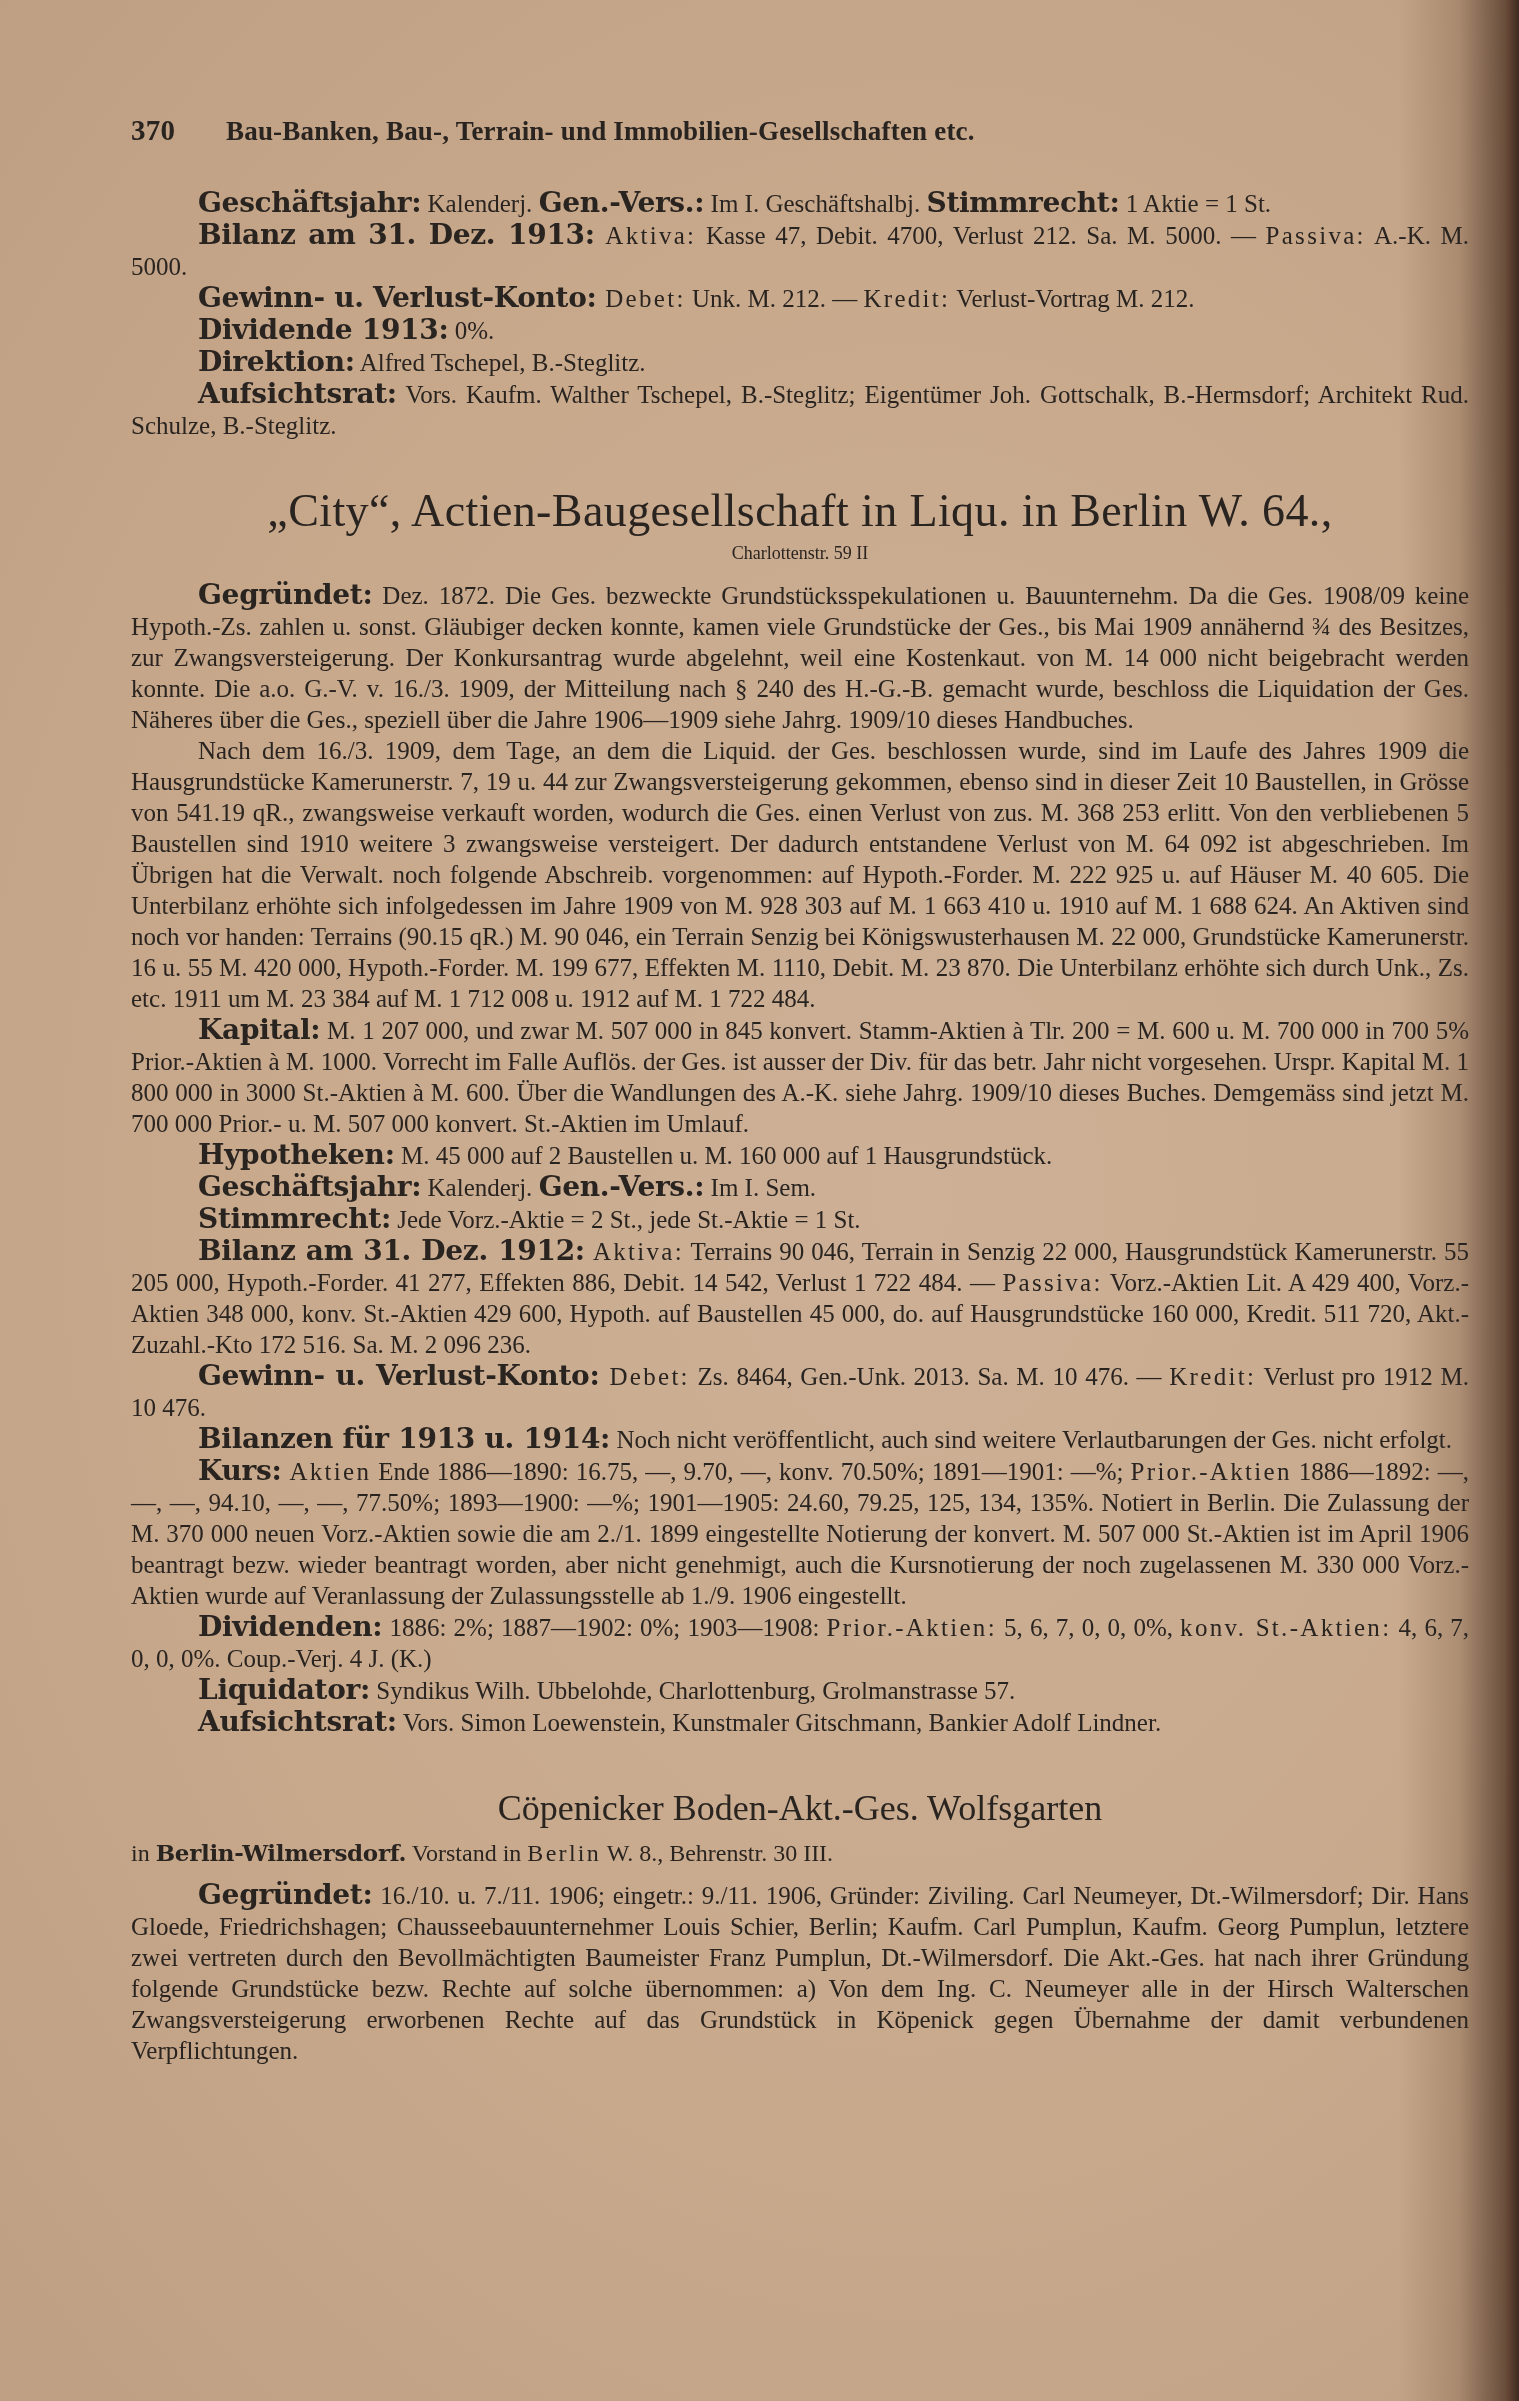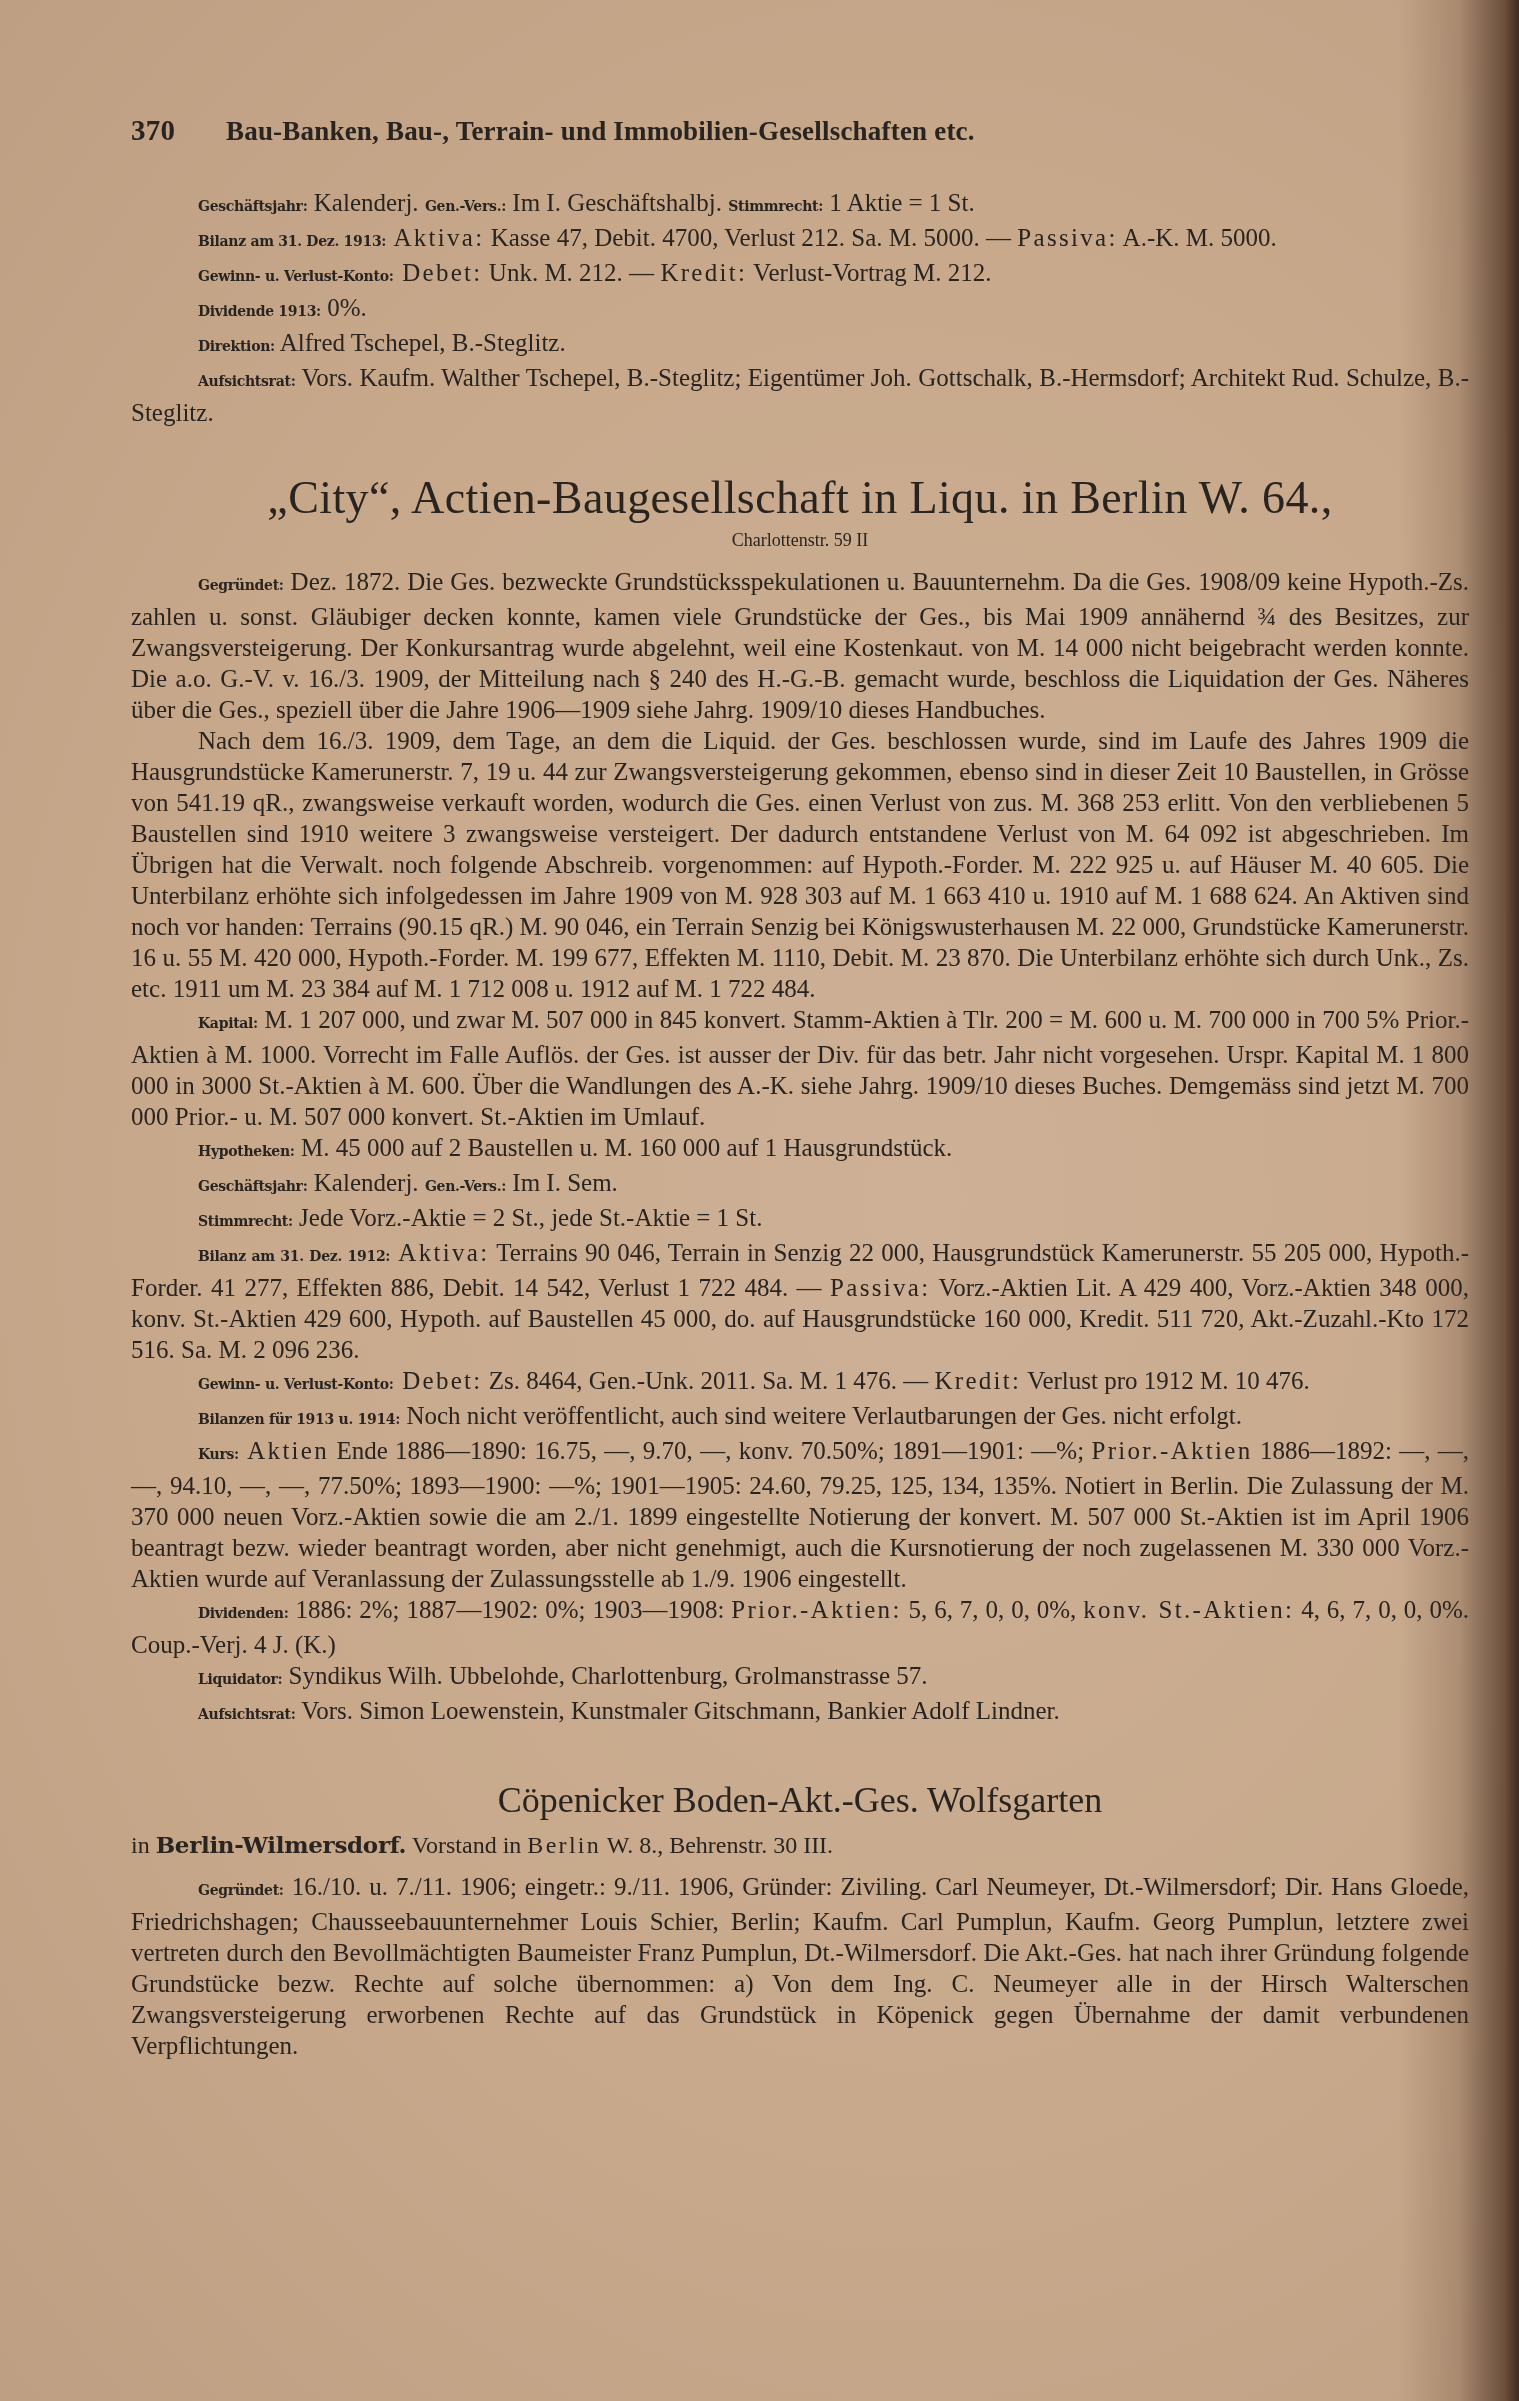--- a/index.html
+++ b/index.html
@@ -26,21 +26,21 @@
     display:flex; align-items:baseline; height:46px;
     font-family:"Liberation Serif", serif; font-size:27px; letter-spacing:0.2px;font-weight:bold;
   }
   .page-number { width:95px; font-size:29px; }
   .running-title { font-size:27px; }
   p {
     margin:0; font-family:"Liberation Serif", serif; font-size:25px; line-height:31px;
     text-align:justify; text-align-last:left; width:1338px;
   }
   .indent { text-indent:67px; }
-  b { font-family:"DejaVu Serif", serif; font-weight:bold; font-size:14px; letter-spacing:-0.3px; }
+  b { font-family:"DejaVu Serif", serif; font-weight:bold; font-size:28px; letter-spacing:-0.3px; }
   .spaced { letter-spacing:2.3px; }
   .sec1 { margin-top:27px; }
   .company-title {
     margin:44px 0 0 0; text-align:center; width:1338px;
     font-family:"Liberation Serif", serif; font-size:46px; line-height:52px; letter-spacing:0.4px;
   }
   .company-address {
     text-align:center; width:1338px; font-family:"Liberation Serif", serif;
     font-size:18px; line-height:33px; margin-bottom:9px;
   }
@@ -105,21 +105,21 @@
       <p class="indent">
         <b>Geschäftsjahr:</b><span> Kalenderj.  </span><b>Gen.-Vers.:</b><span> Im I. Sem.</span>
       </p>
       <p class="indent">
         <b>Stimmrecht:</b><span> Jede Vorz.-Aktie = 2 St., jede St.-Aktie = 1 St.</span>
       </p>
       <p class="indent">
         <b>Bilanz am 31. Dez. 1912:</b><span class="spaced"> Aktiva:</span><span> Terrains 90 046, Terrain in Senzig 22 000, Hausgrundstück Kamerunerstr. 55 205 000, Hypoth.-Forder. 41 277, Effekten 886, Debit. 14 542, Verlust 1 722 484. — </span><span class="spaced">Passiva:</span><span> Vorz.-Aktien Lit. A 429 400, Vorz.-Aktien 348 000, konv. St.-Aktien 429 600, Hypoth. auf Baustellen 45 000, do. auf Hausgrundstücke 160 000, Kredit. 511 720, Akt.-Zuzahl.-Kto 172 516.  Sa. M. 2 096 236.</span>
       </p>
       <p class="indent">
-        <b>Gewinn- u. Verlust-Konto:</b><span class="spaced"> Debet:</span><span> Zs. 8464, Gen.-Unk. 2011.  Sa. M. 1 476. — </span><span class="spaced">Kredit:</span><span> Verlust pro 1912 M. 10 476.</span>
+        <b>Gewinn- u. Verlust-Konto:</b><span class="spaced"> Debet:</span><span> Zs. 8464, Gen.-Unk. 2013.  Sa. M. 10 476. — </span><span class="spaced">Kredit:</span><span> Verlust pro 1912 M. 10 476.</span>
       </p>
       <p class="indent">
         <b>Bilanzen für 1913 u. 1914:</b><span> Noch nicht veröffentlicht, auch sind weitere Verlautbarungen der Ges. nicht erfolgt.</span>
       </p>
       <p class="indent">
         <b>Kurs:</b><span class="spaced"> Aktien</span><span> Ende 1886—1890: 16.75, —, 9.70, —, konv. 70.50%; 1891—1901: —%; </span><span class="spaced">Prior.-Aktien</span><span> 1886—1892: —, —, —, 94.10, —, —, 77.50%; 1893—1900: —%; 1901—1905: 24.60, 79.25, 125, 134, 135%.  Notiert in Berlin.  Die Zulassung der M. 370 000 neuen Vorz.-Aktien sowie die am 2./1. 1899 eingestellte Notierung der konvert. M. 507 000 St.-Aktien ist im April 1906 beantragt bezw. wieder beantragt worden, aber nicht genehmigt, auch die Kursnotierung der noch zugelassenen M. 330 000 Vorz.-Aktien wurde auf Veranlassung der Zulassungsstelle ab 1./9. 1906 eingestellt.</span>
       </p>
       <p class="indent">
         <b>Dividenden:</b><span> 1886: 2%; 1887—1902: 0%; 1903—1908: </span><span class="spaced">Prior.-Aktien:</span><span> 5, 6, 7, 0, 0, 0%, </span><span class="spaced">konv. St.-Aktien:</span><span> 4, 6, 7, 0, 0, 0%.  Coup.-Verj. 4 J. (K.)</span>
       </p>

